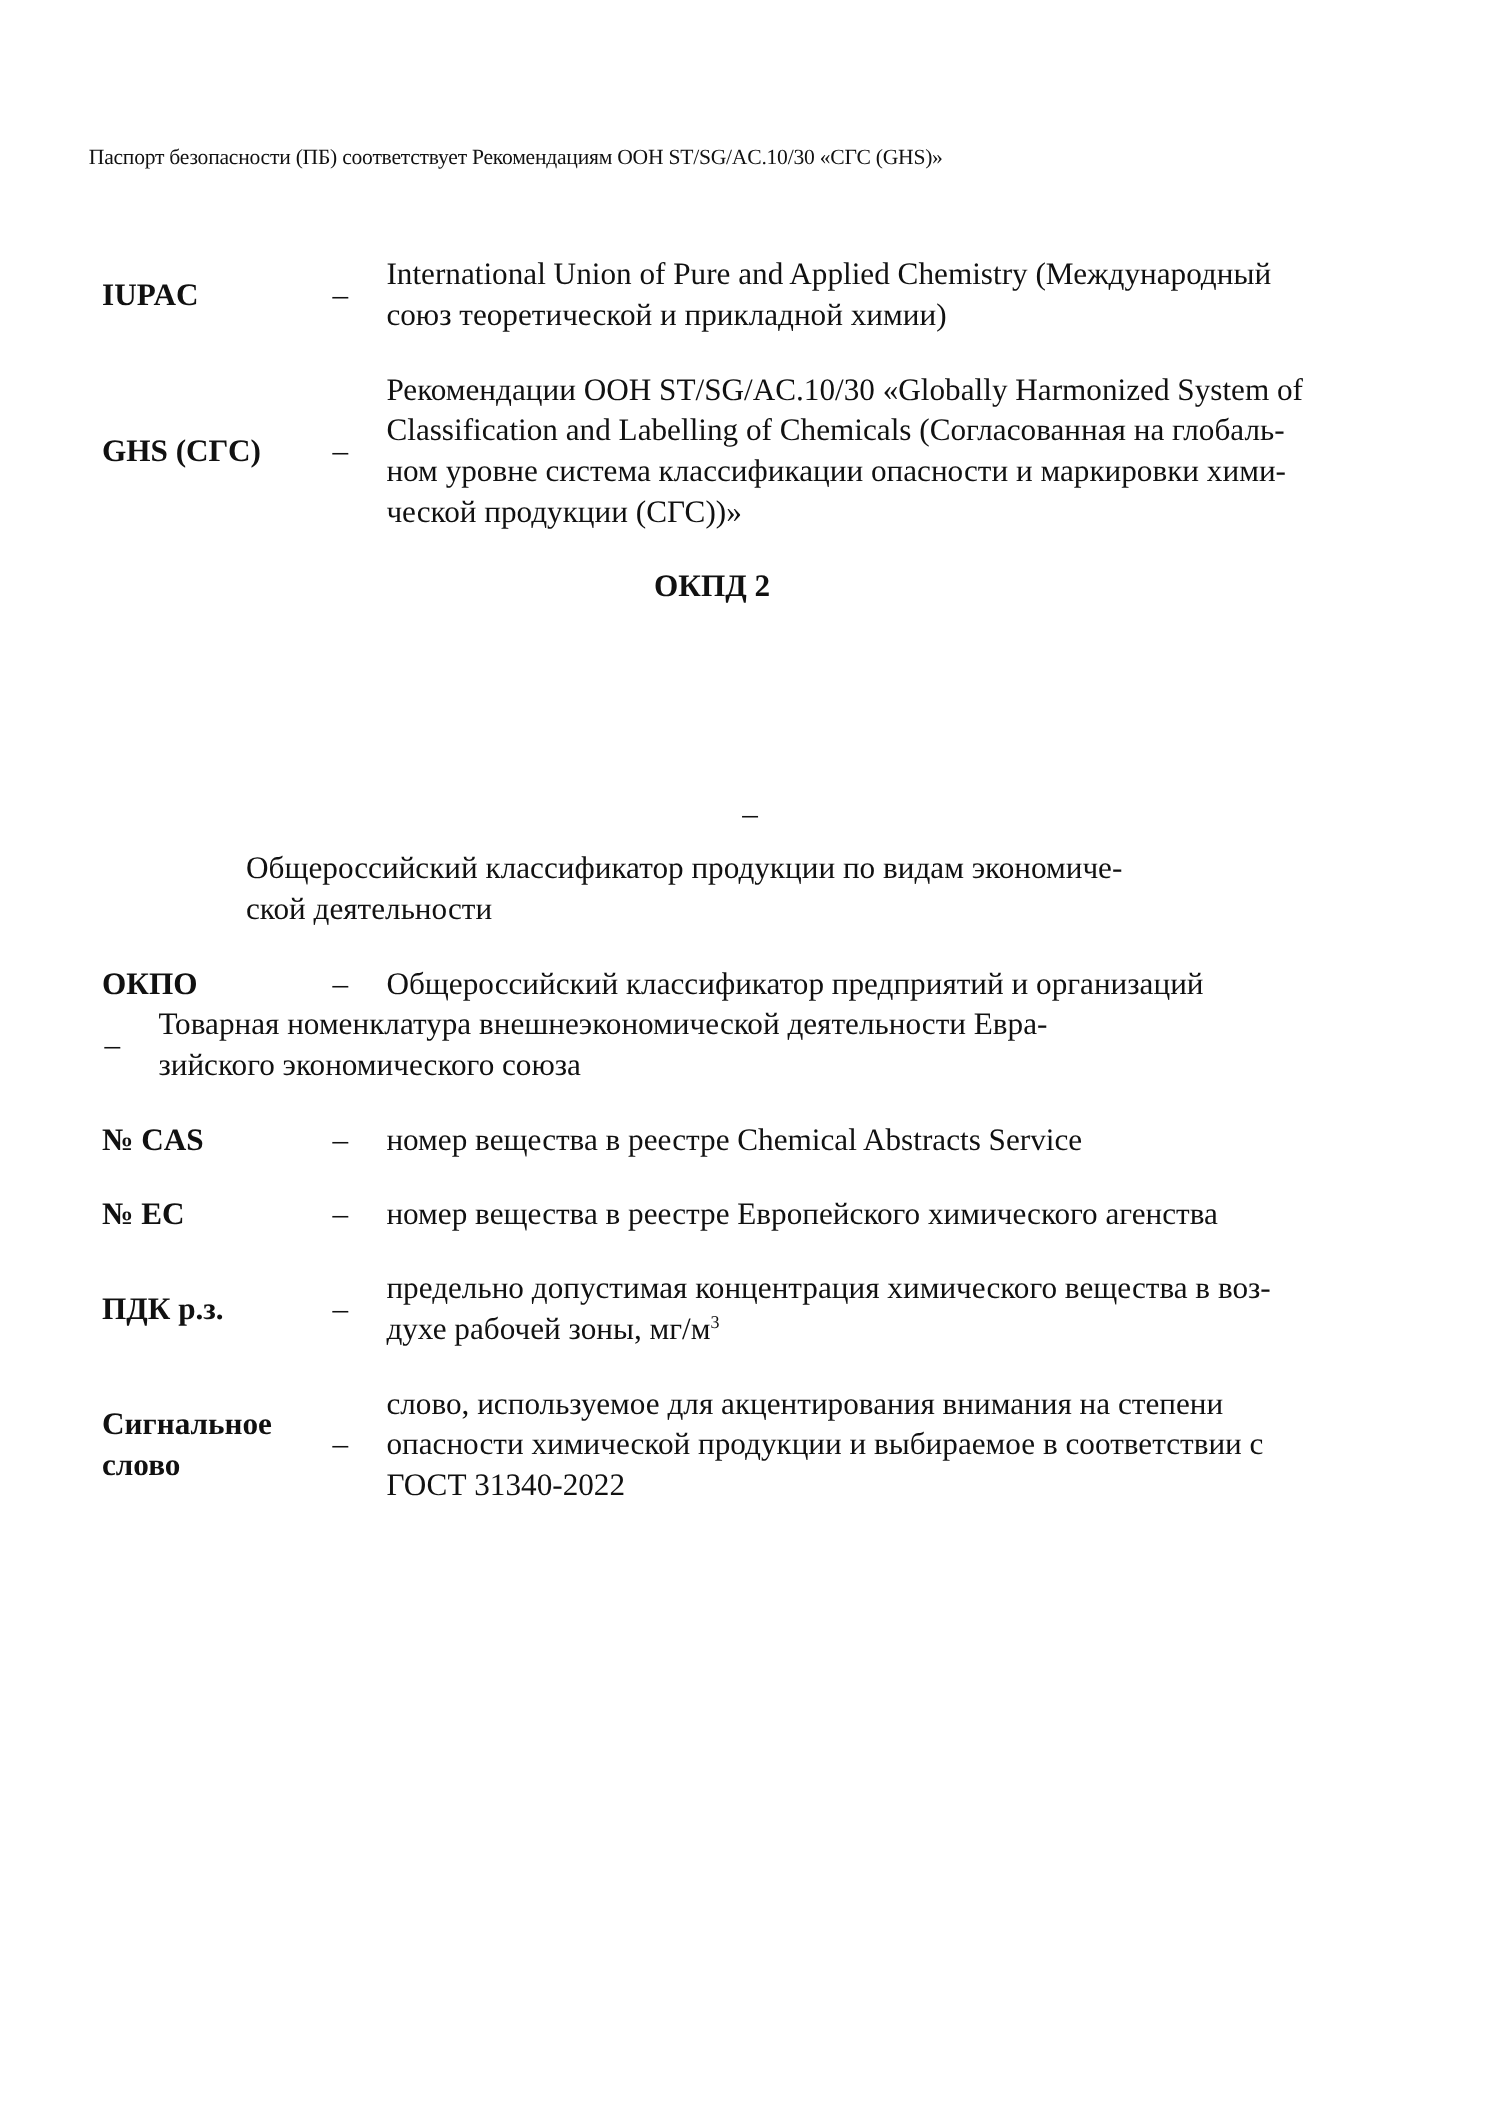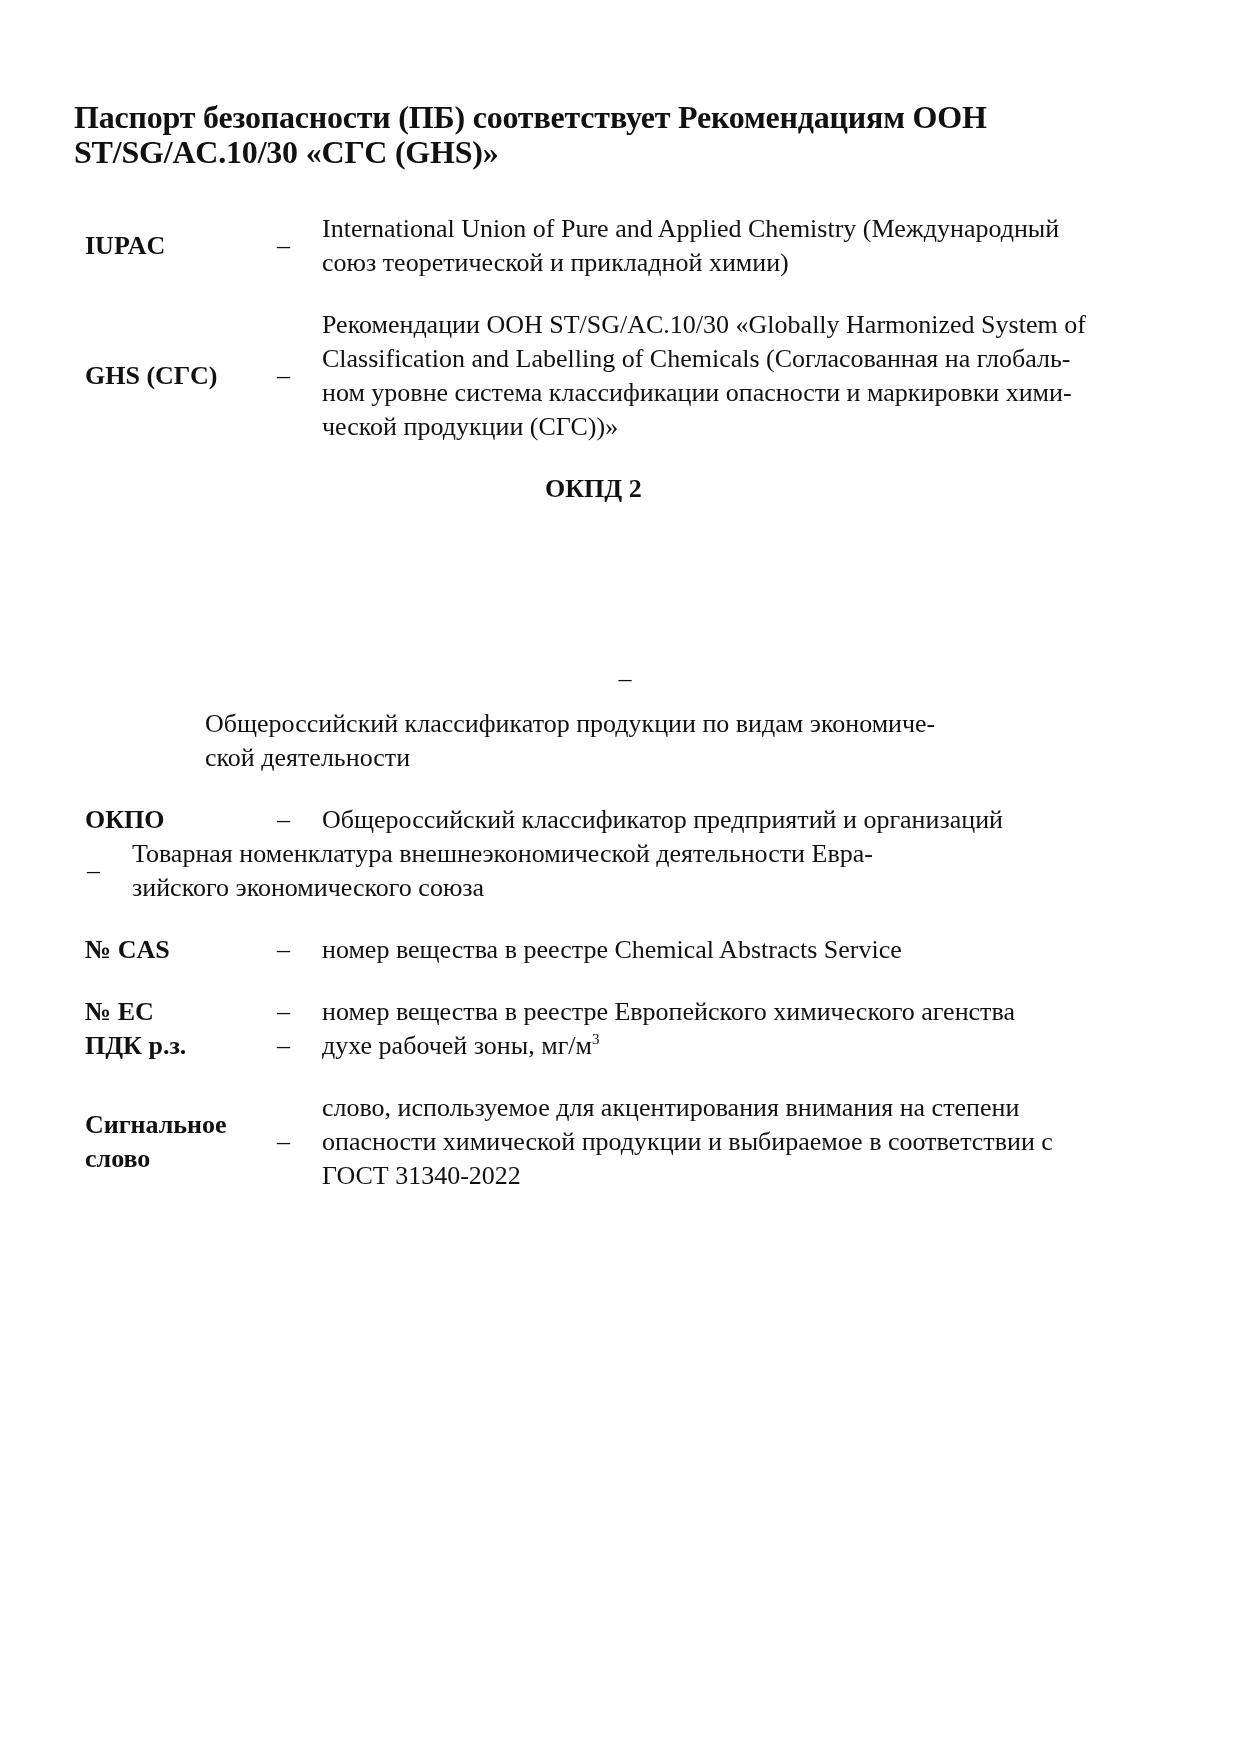--- a/index.html
+++ b/index.html
@@ -11,24 +11,24 @@
       width: 1240px;
       height: 1755px;
       position: relative;
       font-family: "Liberation Serif", "DejaVu Serif", serif;
       color: #111111;
       overflow: hidden;
     }
     .page-title {
       position: absolute;
       left: 74px;
-      top: 100px;
+      top: 114px;
       width: 1100px;
-      font-weight: bold;
-      font-size: 32px;
+      font-weight: normal;
+      font-size: 18px;
       line-height: 35px;
       letter-spacing: -0.2px;
     }
     .defs {
       position: absolute;
       left: 85px;
       top: 212px;
       width: 1110px;
     }
     .def-row {
@@ -112,32 +112,33 @@
   </div>
 
   <div class="def-row" style="margin-bottom:28px;">
     <div class="term">№ CAS</div>
     <div class="dash">–</div>
     <div class="definition">
       <div>номер вещества в реестре Chemical Abstracts Service</div>
     </div>
   </div>
 
-  <div class="def-row" style="">
+  <div class="def-row" style="margin-bottom:28px;">
     <div class="term">№ ЕС</div>
     <div class="dash">–</div>
     <div class="definition">
       <div>номер вещества в реестре Европейского химического агенства</div>
     </div>
   </div>
 
   <div class="def-row" style="margin-bottom:28px;">
     <div class="term">ПДК р.з.</div>
     <div class="dash">–</div>
     <div class="definition">
+      <div>предельно допустимая концентрация химического вещества в воз-</div>
       <div><span>духе рабочей зоны, мг/м</span><span class="sup">3</span></div>
     </div>
   </div>
 
   <div class="def-row">
     <div class="term">Сигнальное
 слово</div>
     <div class="dash">–</div>
     <div class="definition">
       <div>слово, используемое для акцентирования внимания на степени</div>

